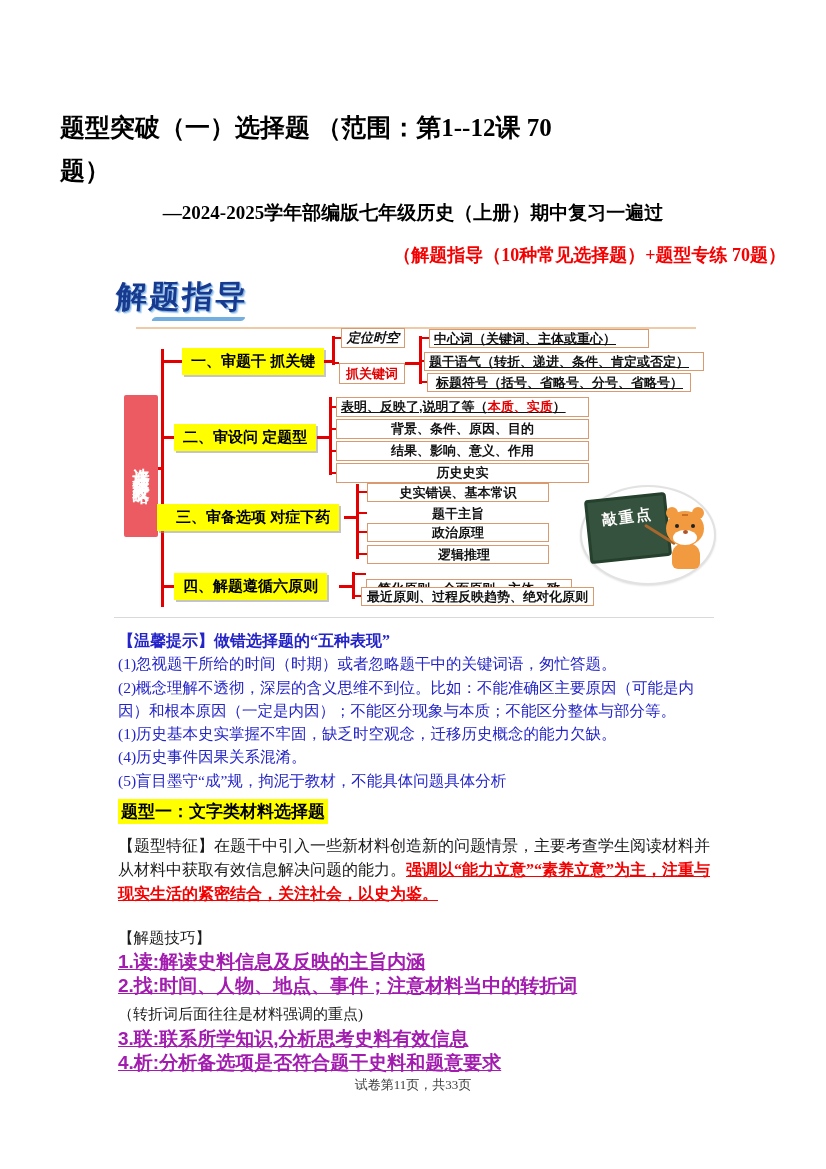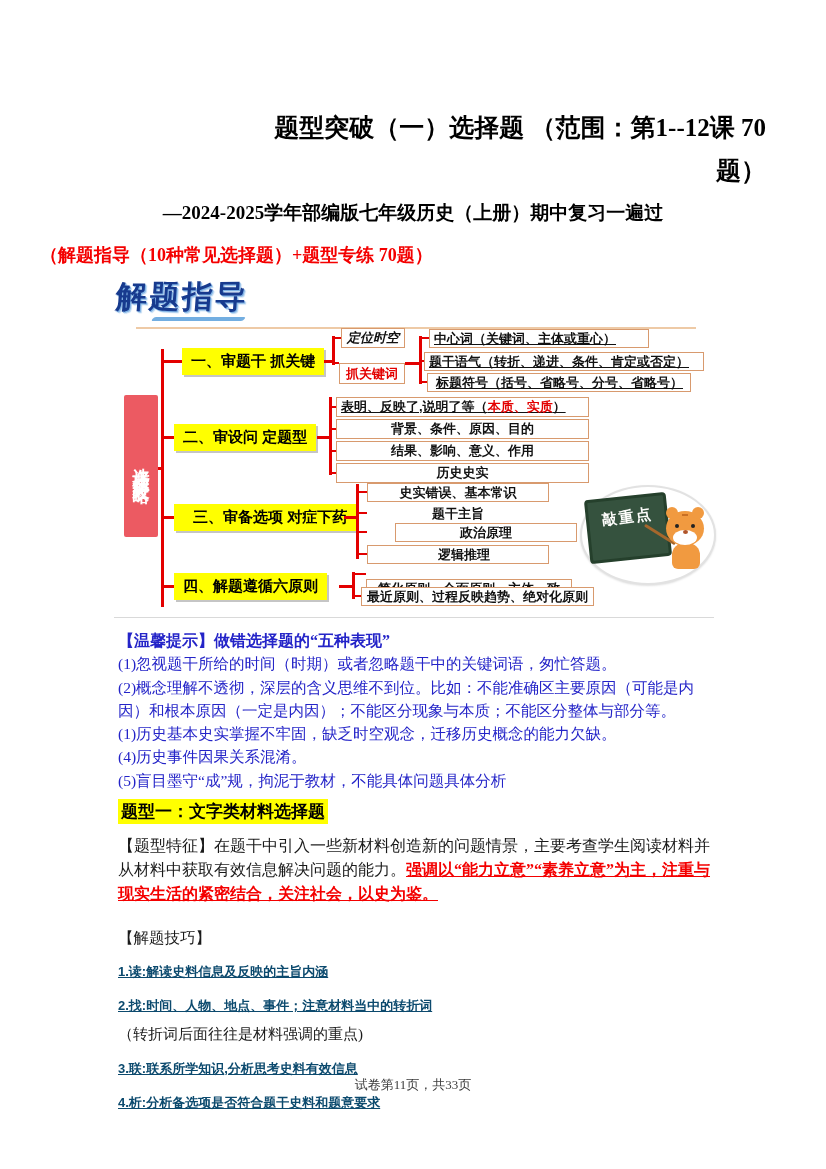--- a/index.html
+++ b/index.html
@@ -4,25 +4,25 @@
 <style>
   html,body{margin:0;padding:0;}
   body{
     width:826px;height:1169px;position:relative;background:#ffffff;
     font-family:"Liberation Serif","DejaVu Serif",serif;color:#1a1a1a;
     overflow:hidden;
   }
   .abs{position:absolute;}
 
   
-  .title{left:60px;right:60px;top:106px;text-align:right;
+  .title{left:60px;right:60px;top:106px;text-align:left;
     font-size:25px;font-weight:bold;line-height:43px;color:#000;}
   .subtitle{left:40px;right:40px;top:200px;text-align:center;
     font-size:19px;font-weight:bold;color:#000;}
-  .red-subtitle{left:40px;right:40px;top:243px;text-align:left;
+  .red-subtitle{left:40px;right:40px;top:243px;text-align:right;
     font-size:18px;font-weight:bold;color:#f40000;}
 
   
   .wordart{left:116px;top:276px;font-size:31px;font-weight:900;
     font-family:"Liberation Sans","DejaVu Sans",sans-serif;
     color:#173a8e;letter-spacing:2px;transform:skewX(-4deg);
     text-shadow:1px 1px 0 #7fb2e5,2px 2px 1px #bcd8f2;}
   .wordart::after{content:"";position:absolute;left:38px;bottom:-3px;width:92px;height:4px;
     background:#5aa0dc;transform:skewX(-35deg);border-radius:2px;opacity:.85;}
 
@@ -74,22 +74,22 @@
   .blue{color:#2424c8;}
   .tips{left:118px;top:629px;width:596px;font-size:15.5px;line-height:23.3px;}
   .tips-heading{font-weight:bold;font-size:16px;}
   .type1{left:118px;top:799px;width:596px;}
   .type1-heading{display:inline-block;background:#ffff00;color:#000;font-weight:bold;
     font-size:17px;padding:1px 3px;font-family:"Liberation Sans",sans-serif;}
   .feature{margin-top:10px;font-size:16px;line-height:24px;}
   .feature .red-strong{color:#f40000;font-weight:bold;text-decoration:underline;
     text-decoration-color:#f40000;}
   .skills-heading{margin-top:20px;font-size:15.5px;line-height:23px;}
-  .skill{color:#0c4a6e;font-weight:bold;font-size:13px;text-decoration:underline;
-    line-height:23px;margin-top:11px;font-family:"Liberation Sans",sans-serif;}
+  .skill{color:#a21caf;font-weight:bold;font-size:19px;text-decoration:underline;
+    line-height:23px;margin-top:1px;font-family:"Liberation Sans",sans-serif;}
   .skill-note{font-size:15px;line-height:23px;margin-top:6px;color:#1a1a1a;}
   .footer{left:0;right:0;top:1076px;text-align:center;font-size:13px;color:#3c3c3c;}
 </style>
 </head>
 <body>
 
 <div class="abs title">
   <div>题型突破（一）选择题 （范围：第1--12课  70</div>
   <div>题）</div>
 </div>
@@ -134,30 +134,30 @@
   <div class="abs sbox ul left" style="left:222px;top:70px;width:253px;height:20px;">
       <span>表明、反映了,说明了等（</span>
       <span class="red-t">本质、实质</span>
       <span>）</span>
     </div>
   <div class="abs sbox" style="left:222px;top:92px;width:253px;height:20px;">背景、条件、原因、目的</div>
   <div class="abs sbox" style="left:222px;top:114px;width:253px;height:20px;">结果、影响、意义、作用</div>
   <div class="abs sbox" style="left:222px;top:136px;width:253px;height:20px;">历史史实</div>
 
   <div class="abs line" style="left:50px;top:189px;width:10px;height:3px;"></div>
-  <div class="abs ybox" style="left:60px;top:177px;padding-left:19px;">三、审备选项 对症下药</div>
+  <div class="abs ybox" style="left:43px;top:177px;padding-left:19px;">三、审备选项 对症下药</div>
   <div class="abs line" style="left:230px;top:189px;width:12px;height:3px;"></div>
   <div class="abs line" style="left:242px;top:157px;width:3px;height:75px;"></div>
   <div class="abs line" style="left:245px;top:164px;width:8px;height:2px;"></div>
   <div class="abs line" style="left:245px;top:185px;width:8px;height:2px;"></div>
   <div class="abs line" style="left:245px;top:204px;width:8px;height:2px;"></div>
   <div class="abs line" style="left:245px;top:226px;width:8px;height:2px;"></div>
   <div class="abs sbox" style="left:253px;top:156px;width:182px;height:19px;">史实错误、基本常识</div>
   <div class="abs sbox noborder" style="left:253px;top:178px;width:182px;height:17px;">题干主旨</div>
-  <div class="abs sbox" style="left:253px;top:196px;width:182px;height:19px;margin-left:28px;">政治原理</div>
+  <div class="abs sbox" style="left:253px;top:196px;width:182px;height:19px;">政治原理</div>
   <div class="abs sbox" style="left:253px;top:218px;width:182px;height:19px;padding-left:12px;">逻辑推理</div>
 
   <div class="abs line" style="left:50px;top:258px;width:10px;height:3px;"></div>
   <div class="abs ybox" style="left:60px;top:246px;">四、解题遵循六原则</div>
   <div class="abs line" style="left:225px;top:258px;width:13px;height:3px;"></div>
   <div class="abs line" style="left:238px;top:245px;width:3px;height:27px;"></div>
   <div class="abs line" style="left:241px;top:246px;width:11px;height:2px;"></div>
   <div class="abs line" style="left:241px;top:268px;width:6px;height:2px;"></div>
   <div class="abs sbox" style="left:252px;top:252px;width:206px;height:19px;">简化原则、全面原则、主体一致</div>
   <div class="abs sbox" style="left:247px;top:260px;width:233px;height:19px;">最近原则、过程反映趋势、绝对化原则</div>

